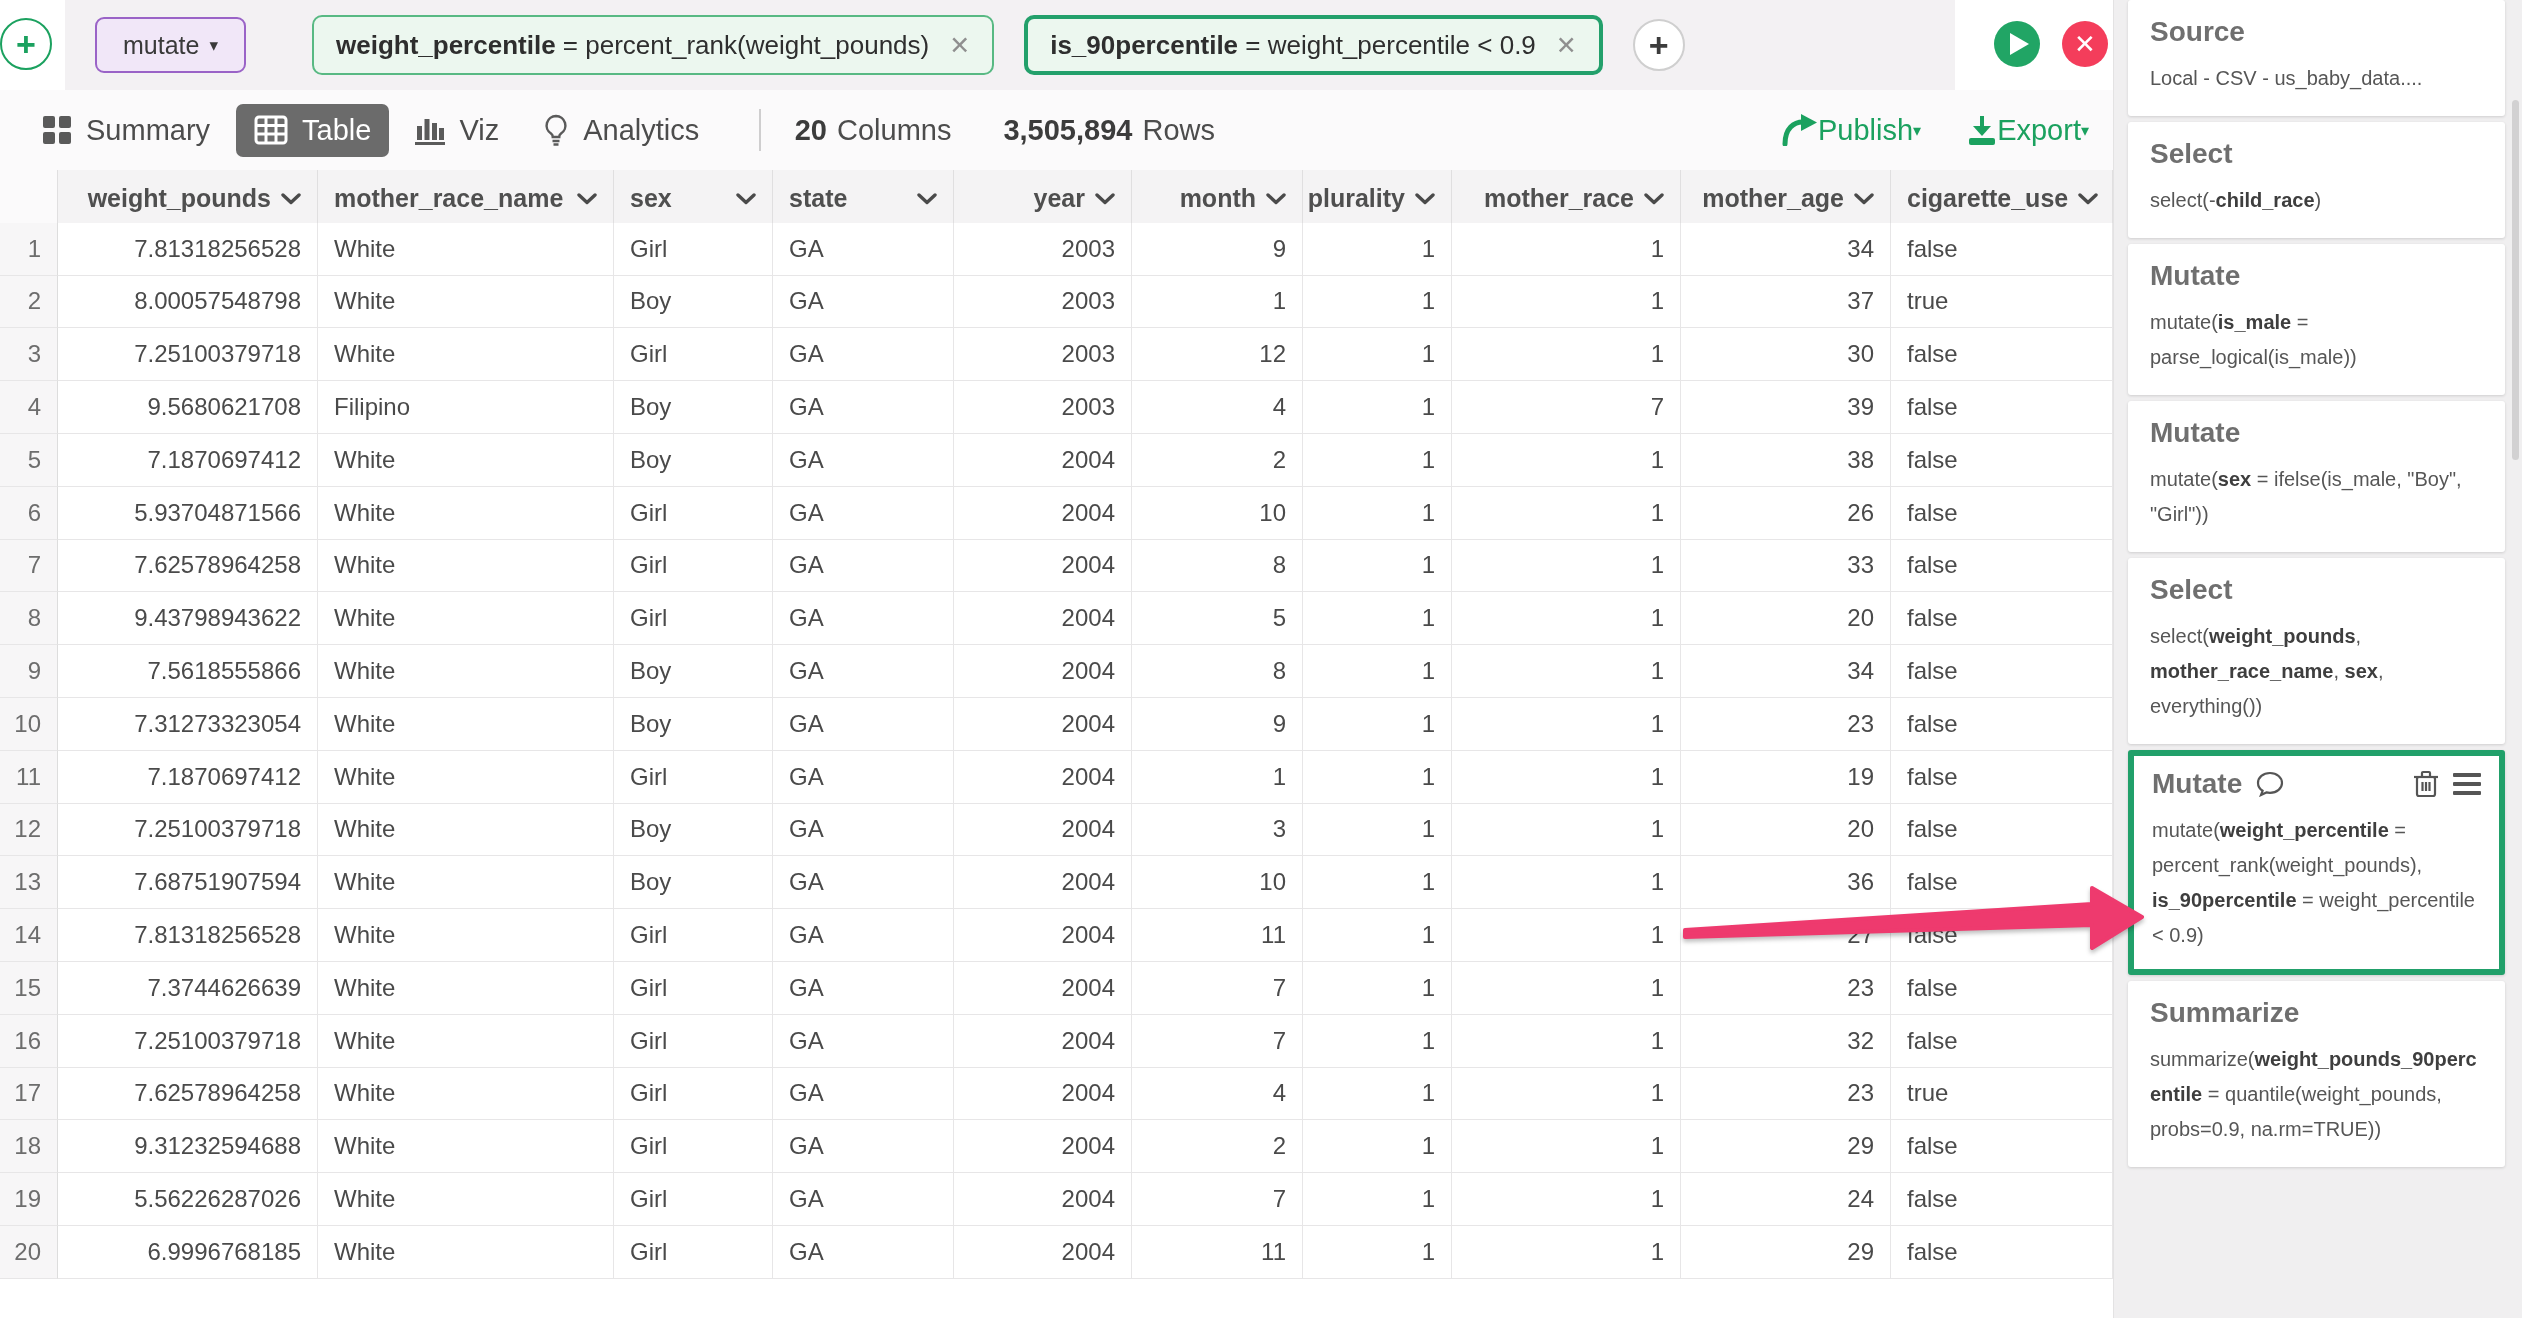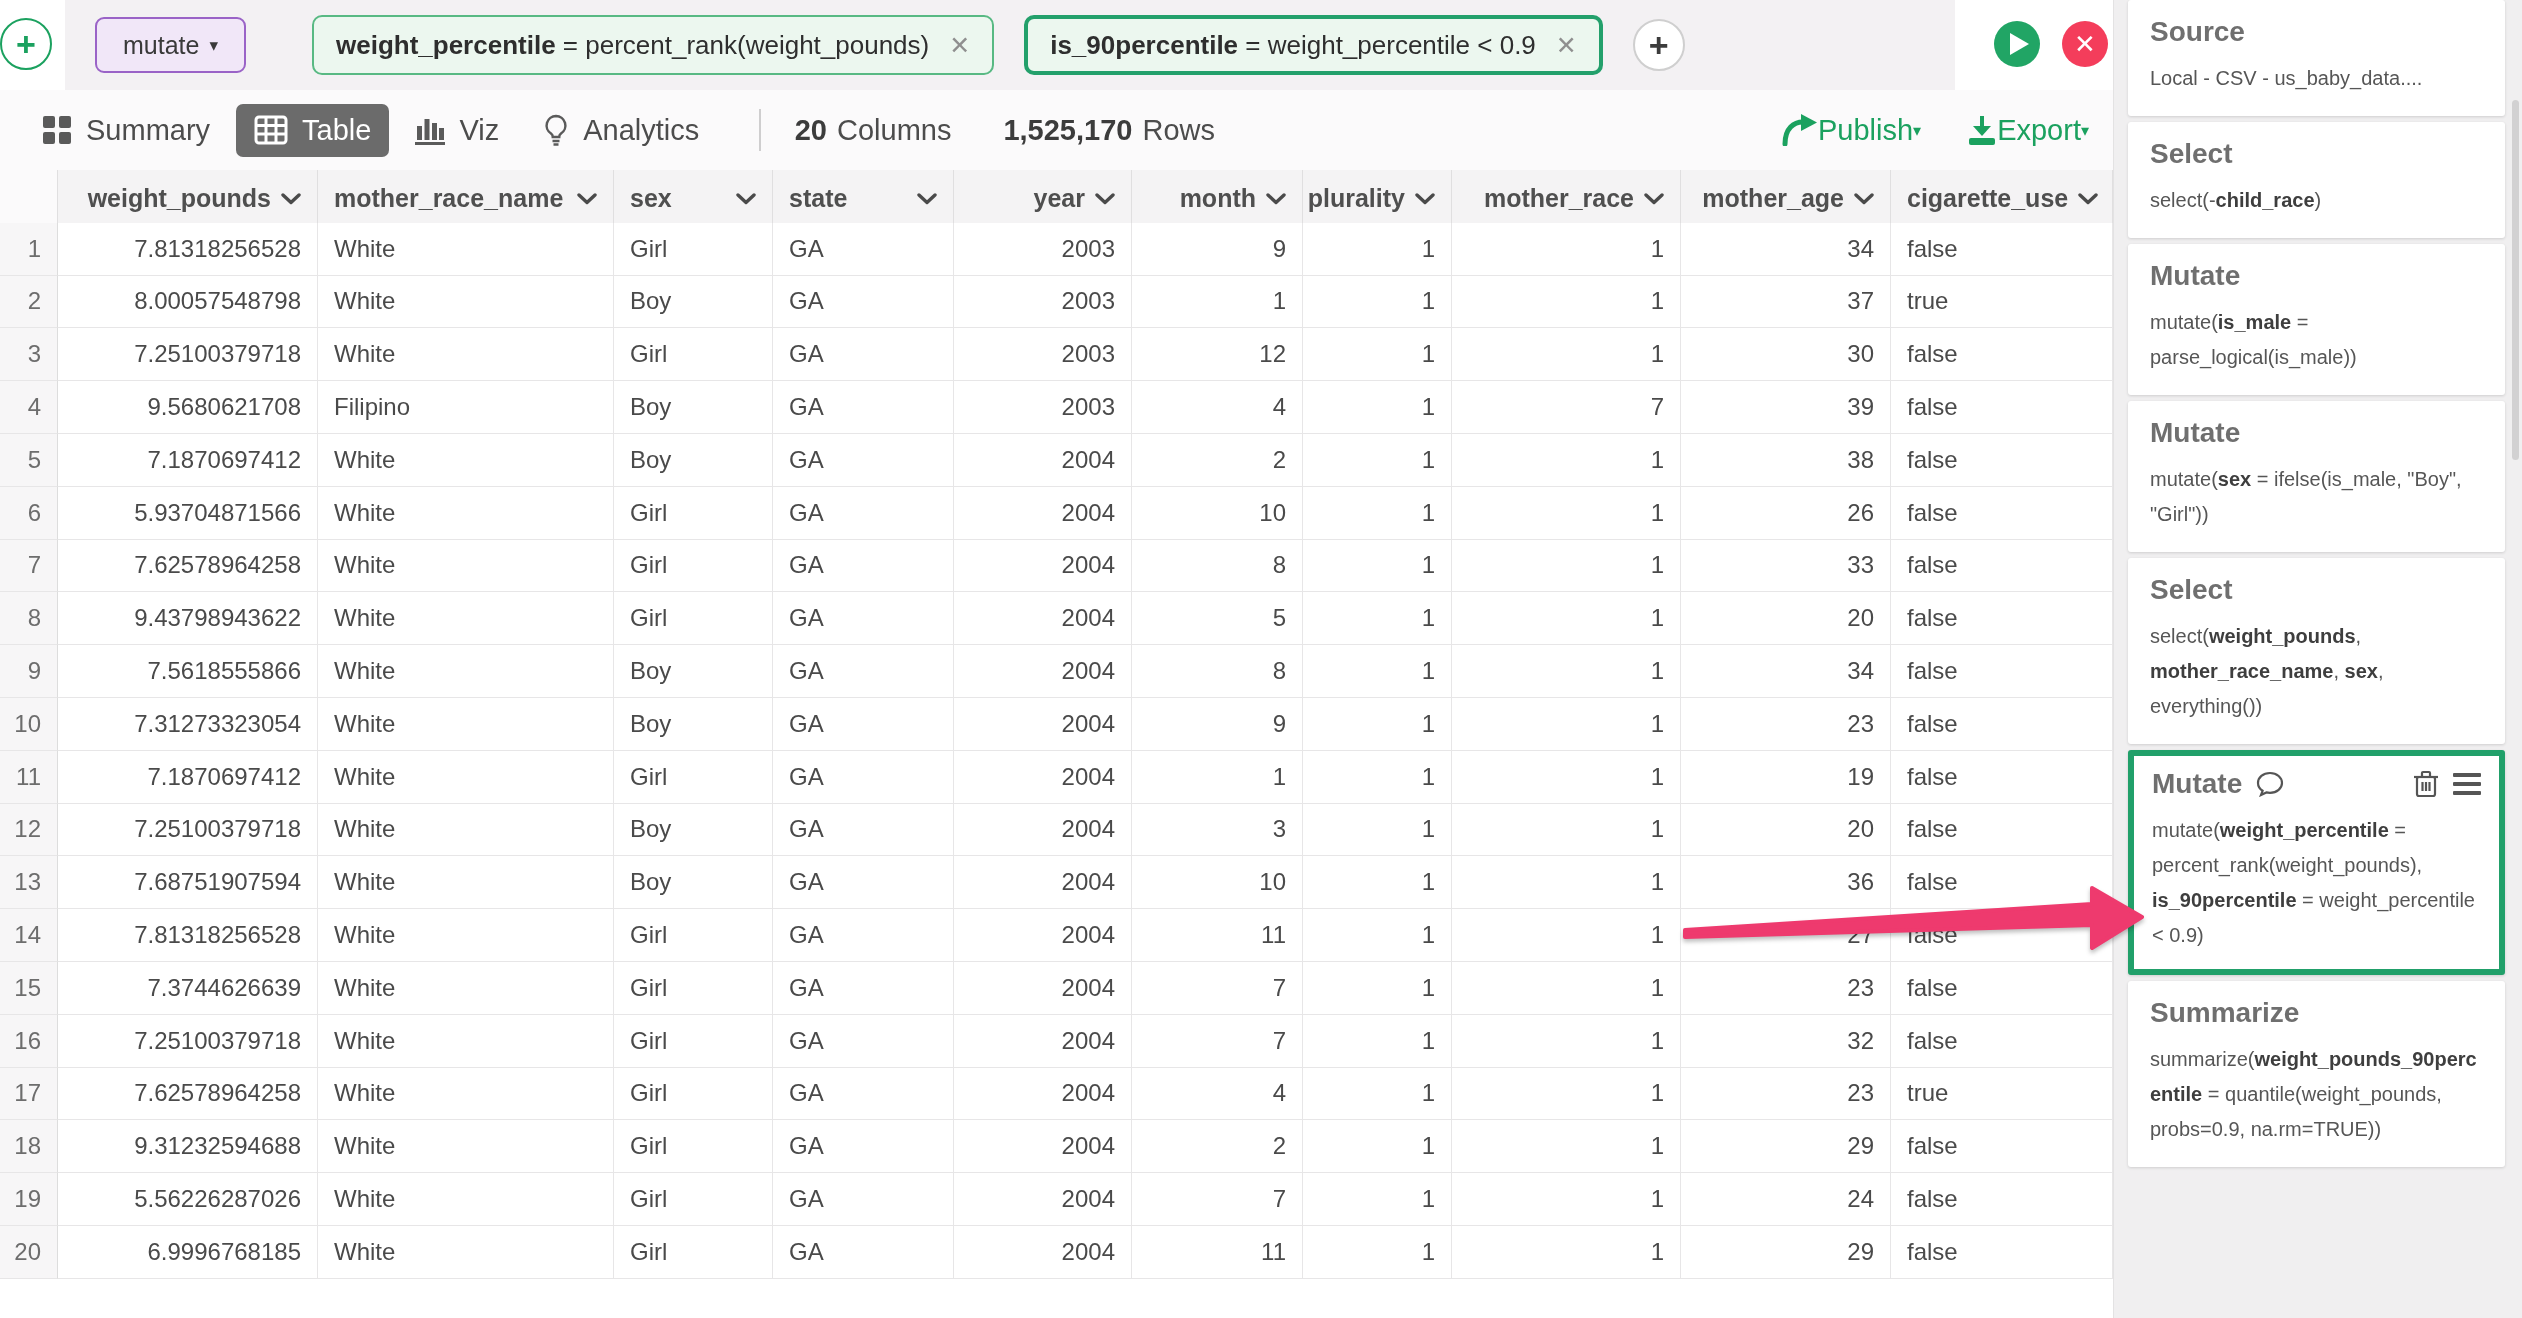--- a/index.html
+++ b/index.html
@@ -171,21 +171,21 @@
             </span>
     <span>Analytics</span>
   </div>
         </div>
       <div class="vdiv"></div>
       <div class="count-group">
         <b>20</b>
         <span>Columns</span>
       </div>
       <div class="count-group">
-        <b>1,525,170</b>
+        <b>3,505,894</b>
         <span>Rows</span>
       </div>
       <div class="tab-spacer"></div>
       <div class="green-action">
         <span class="card-icon" style="color:var(--accent-green)">
           <svg width="36" height="32" viewBox="0 0 36 32">
               <path d="M3 30 C3 14 12 8 21 8" fill="none" stroke="currentColor" stroke-width="5" stroke-linecap="round"></path>
               <polygon points="19,0 35,8.5 19,17" fill="currentColor"></polygon>
             </svg>
         </span>

